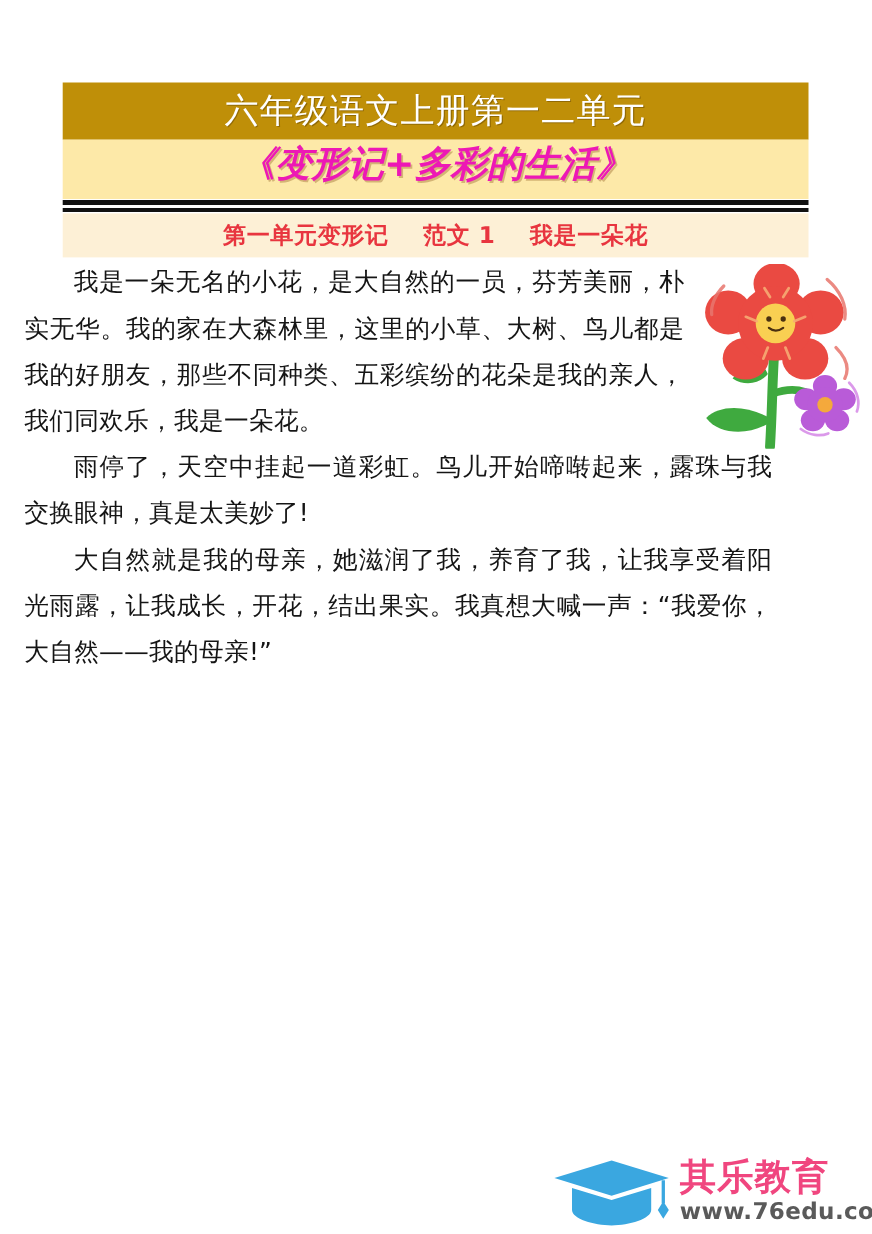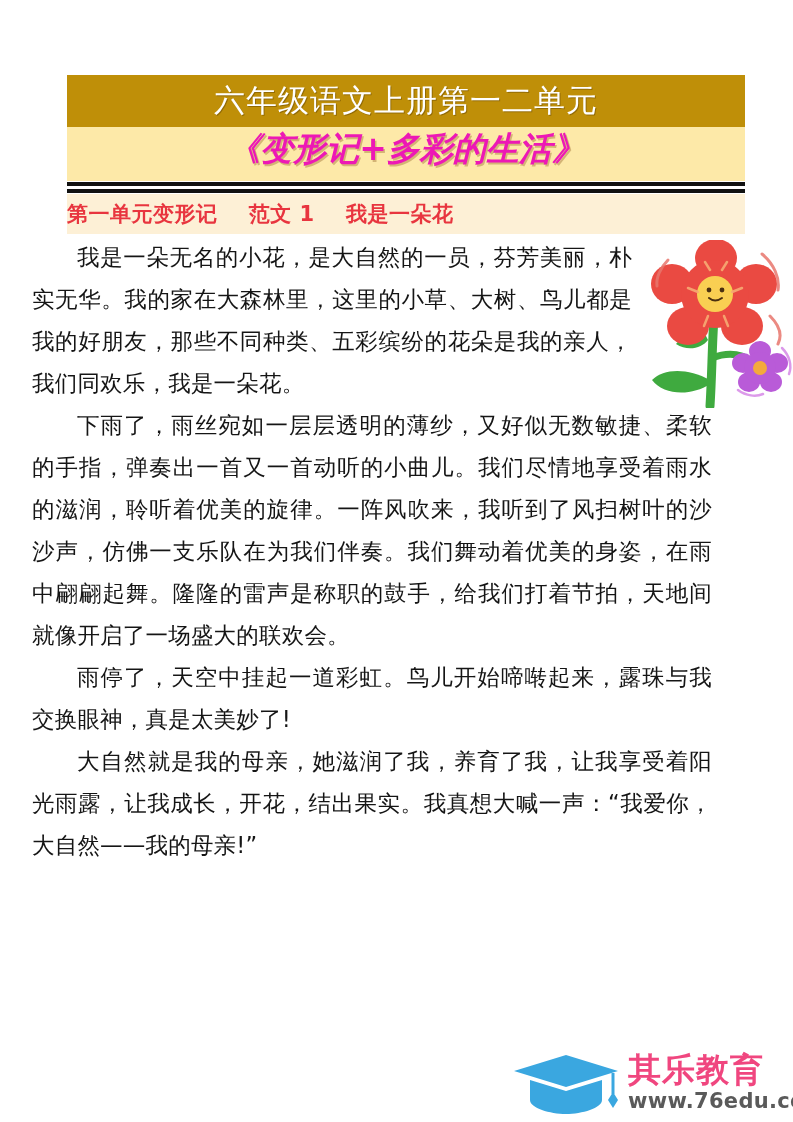--- a/index.html
+++ b/index.html
@@ -12,21 +12,20 @@
     height: 1122px;
     position: relative;
     font-family: "Liberation Sans", "DejaVu Sans", sans-serif;
     overflow: hidden;
   }
 
   .page {
     position: absolute;
     inset: 0;
     background: #ffffff;
-    margin-left: 10px;
   }
 
   
   .header-wrap {
     position: absolute;
     left: 57px;
     top: 75px;
     width: 678px;
   }
 
@@ -80,21 +79,21 @@
         #ffffff 5px, #ffffff 8px,
         #111111 8px, #111111 12px,
         #ffffff 12px, #ffffff 13px);
   }
 
   .subtitle-bar {
     background: #fdf0d6;
     height: 40px;
     display: flex;
     align-items: center;
-    justify-content: flex-start;
+    justify-content: center;
   }
   .subtitle-bar span {
     color: #e8353f;
     font-size: 21px;
     font-weight: 700;
     font-family: "DejaVu Sans", "Liberation Sans", sans-serif;
     white-space: pre;
     letter-spacing: 0.5px;
   }
 
@@ -186,21 +185,20 @@
 
     <div class="rule-double"></div>
 
     <div class="subtitle-bar">
       <span>第一单元变形记    范文 1    我是一朵花</span>
     </div>
   </div>
 
   <div class="body-text">
     <p class="indent p-wrap-short">我是一朵无名的小花，是大自然的一员，芬芳美丽，朴实无华。我的家在大森林里，这里的小草、大树、鸟儿都是我的好朋友，那些不同种类、五彩缤纷的花朵是我的亲人，我们同欢乐，我是一朵花。</p>
-    <p class="indent p-wrap-med">下雨了，雨丝宛如一层层透明的薄纱，又好似无数敏捷、柔软的手指，弹奏出一首又一首动听的小曲儿。我们尽情地享受着雨水的滋润，聆听着优美的旋律。一阵风吹来，我听到了风扫树叶的沙沙声，仿佛一支乐队在为我们伴奏。我们舞动着优美的身姿，在雨中翩翩起舞。隆隆的雷声是称职的鼓手，给我们打着节拍，天地间就像开启了一场盛大的联欢会。</p>
     <p class="indent p-wrap-med">雨停了，天空中挂起一道彩虹。鸟儿开始啼啭起来，露珠与我交换眼神，真是太美妙了!</p>
     <p class="indent p-wrap-med">大自然就是我的母亲，她滋润了我，养育了我，让我享受着阳光雨露，让我成长，开花，结出果实。我真想大喊一声：“我爱你，大自然——我的母亲!”</p>
   </div>
 
   <div class="flower">
     <svg viewBox="0 0 155 168" width="155" height="168">
 
       <path d="M72 78 C70 105, 70 135, 68 166" stroke="#3faa3f" stroke-width="9" fill="none" stroke-linecap="round"></path>
 
       <path d="M68 140 C46 128, 22 128, 10 140 C22 156, 50 156, 68 144 Z" fill="#3faa3f"></path>

